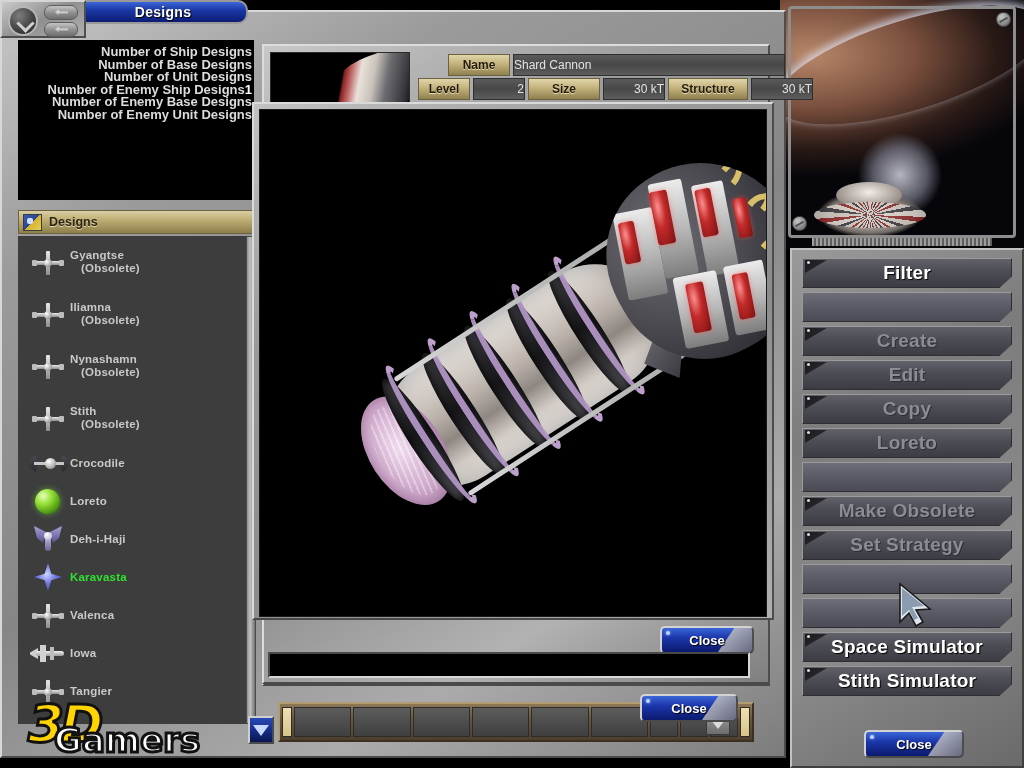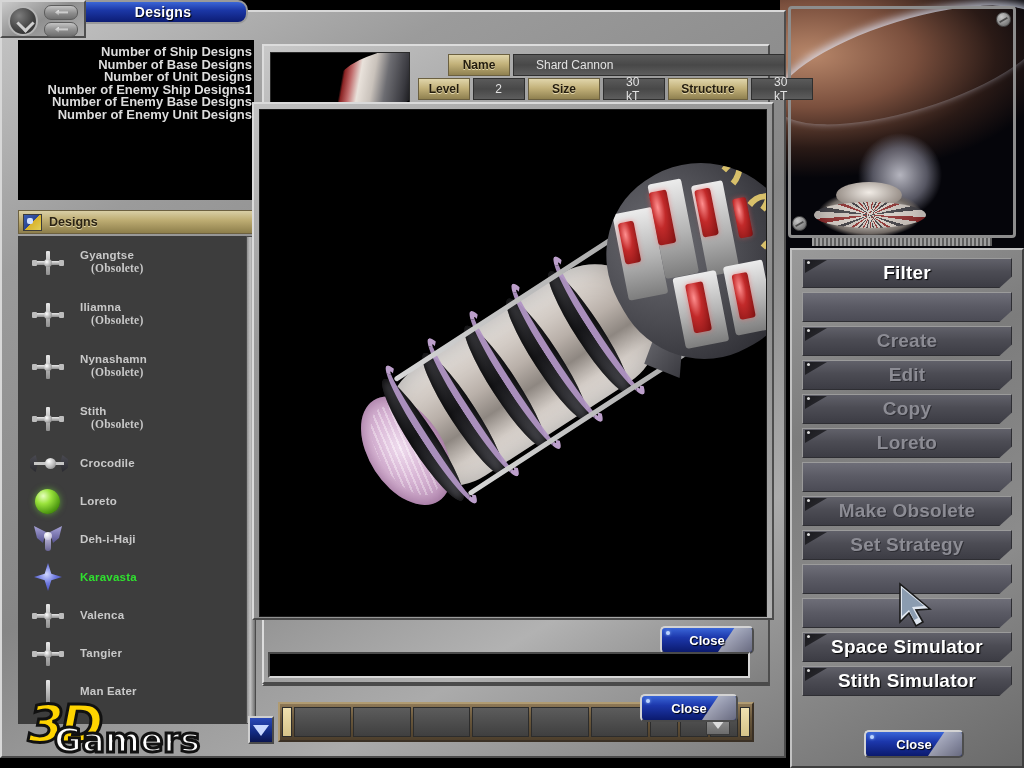--- a/index.html
+++ b/index.html
@@ -121,25 +121,25 @@
     background:#cfe0ff;border-radius:2px;
   }
   #designs-header .htxt{font-size:12.5px;color:#2b2314;font-weight:bold;text-shadow:0 1px 0 #e2d7ac;}
 
   
   #designs-list{
     position:absolute;left:18px;top:236px;width:236px;height:488px;
     background:#3d3d3d;overflow:hidden;
   }
   .design-row{
-    display:flex;align-items:center;height:38px;padding-left:8px;gap:10px;cursor:default;
+    display:flex;align-items:center;height:38px;padding-left:8px;cursor:default;
   }
   .design-row .icon{width:44px;height:30px;flex:0 0 auto;position:relative;}
   .design-row .nm{font-size:11.5px;color:#c9c9c9;line-height:13px;font-weight:bold;letter-spacing:.2px;}
-  .design-row .nm .ob{display:block;padding-left:11px;font-family:Liberation Serif, serif;}
+  .design-row .nm .ob{display:block;padding-left:11px;}
   .design-row.selected .nm{color:#2fe02f;}
   .design-row.tall{height:52px;}
 
   
   .g-cross{position:absolute;left:6px;top:3px;width:32px;height:26px;}
   .g-cross i{position:absolute;background:linear-gradient(180deg,#e9e9e9,#8f8f8f);border-radius:1px;}
   .g-cross .h{left:2px;top:11px;width:28px;height:4px;}
   .g-cross .v{left:14px;top:1px;width:4px;height:24px;}
   .g-cross .c{left:12px;top:9px;width:8px;height:8px;border-radius:50%;
     background:radial-gradient(circle at 35% 35%,#fff,#a7a7a7 60%,#6d6d6d);}
@@ -219,21 +219,21 @@
   .fieldrow{position:absolute;display:flex;align-items:center;gap:3px;}
   .lbl{
     background:linear-gradient(180deg,#e0d5ab 0%,#c3b27a 45%,#8f8050 100%);
     border:1px solid #6b6040;color:#231c0e;font-size:12px;font-weight:bold;
     display:flex;align-items:center;justify-content:center;height:22px;
     text-shadow:0 1px 0 #e8dcb2;
   }
   .fld{
     background:linear-gradient(180deg,#5a5a5a,#484848 50%,#5d5d5d);
     border:1px solid #2f2f2f;color:#e3e3e3;font-size:12px;height:22px;
-    display:flex;align-items:center;padding:0 22px;
+    display:flex;align-items:center;padding:0 0;
   }
   .fld.right{justify-content:flex-end;}
   #viewer-outer{
     position:absolute;left:-10px;top:58px;width:522px;height:518px;
     background:linear-gradient(150deg,#c2c2c2,#9a9a9a 30%,#8c8c8c 60%,#b0b0b0);
     border:2px solid #dadada;border-right-color:#4d4d4d;border-bottom-color:#4a4a4a;
   }
   #viewer{
     position:absolute;left:5px;top:5px;width:508px;height:508px;background:#000;
     border:1px solid #1a1a1a;overflow:hidden;
@@ -615,20 +615,33 @@
               <i class="tl"></i>
               <i class="tr"></i>
               <i class="c"></i>
             </div>
         </div>
         <div class="nm">
           <span>Valenca</span>
         </div>
       </div>
 
+      <div class="design-row">
+        <div class="icon">
+          <div class="g-iowa">
+              <span class="tl"></span>
+              <span class="fus"></span>
+              <span class="wg"></span>
+              <span class="wg2"></span>
+            </div>
+        </div>
+        <div class="nm">
+          <span>Iowa</span>
+        </div>
+      </div>
 
       <div class="design-row">
         <div class="icon">
           <div class="g-cross">
               <i class="h"></i>
               <i class="v"></i>
               <i class="tl"></i>
               <i class="tr"></i>
               <i class="c"></i>
             </div>

